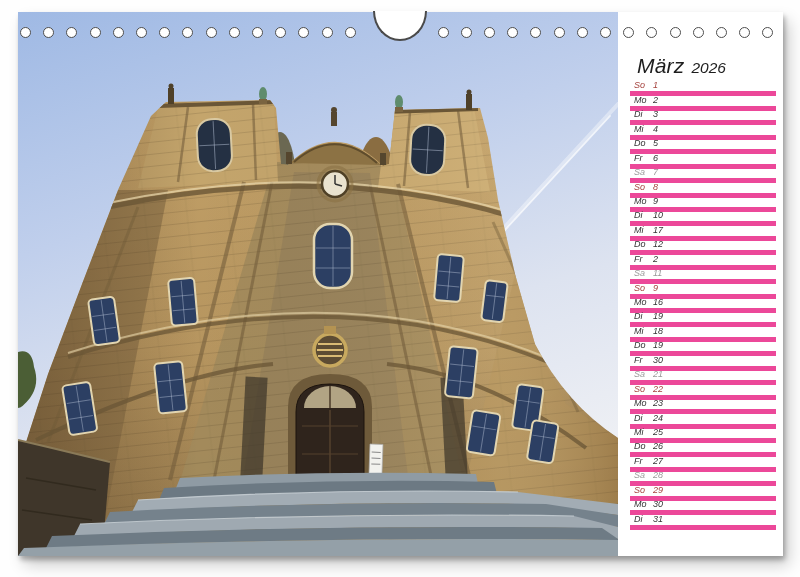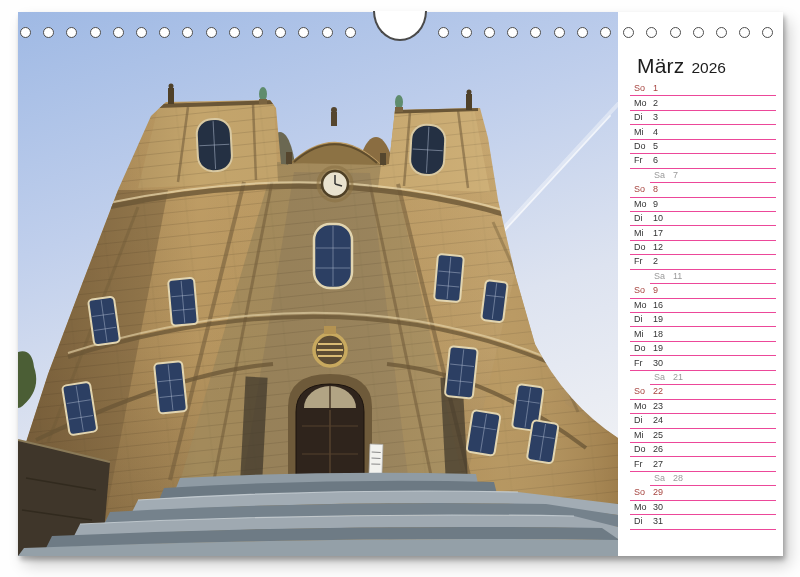--- a/index.html
+++ b/index.html
@@ -1,32 +1,32 @@
 <!DOCTYPE html>
 <html><head>
 <meta charset="utf-8">
 <style>
   html,body{margin:0;padding:0;width:800px;height:577px;background:#fefefe;overflow:hidden;
     font-family:"Liberation Sans", sans-serif;}
   .page{position:relative;width:800px;height:577px;}
   .sheet{position:absolute;left:18px;top:12px;width:765px;height:544px;background:#fff;
     border-radius:2px;
-    box-shadow:2px 4px 5px rgba(0,0,0,.28), 6px 9px 16px rgba(0,0,0,.20);}
+    box-shadow:2px 4px 5px rgba(0,0,0,.28), 6px 9px 16px rgba(0,0,0,.20);font-style:italic;}
   .photo{position:absolute;left:0;top:0;width:600px;height:544px;overflow:hidden;}
   .photo svg{display:block;}
   .panel{position:absolute;left:600px;top:0;width:165px;height:544px;background:#ffffff;}
   .title{position:absolute;left:19px;top:42px;white-space:nowrap;color:#1d1d1d;}
   .title .month{font-size:21px;letter-spacing:.2px;}
   .title .year{font-size:15.5px;margin-left:7px;}
   .days{position:absolute;left:12px;right:7px;top:70px;}
-  .day-row{box-sizing:border-box;height:14.45px;border-bottom:1px solid #ec4899;
-    display:flex;align-items:center;padding:0 0 1px 4px;font-size:9px;color:#333;}
+  .day-row{box-sizing:border-box;height:14.45px;border-bottom:5px solid #ec4899;
+    display:flex;align-items:flex-end;padding:0 0 1px 4px;font-size:9px;color:#333;}
   .day-row .abbr{width:19px;}
   .day-row .num{}
-  .day-row.sat{color:#9a9a9a;margin-left:20px;}
+  .day-row.sat{color:#9a9a9a;}
   .day-row.sun{color:#a6443f;}
   .holes{position:absolute;left:0;top:0;width:765px;height:30px;}
   .hole{position:absolute;top:15px;width:11px;height:11px;border-radius:50%;
     background:#fff;border:1.2px solid #4e4e4e;box-sizing:border-box;}
   .hanger{position:absolute;left:355px;top:-1px;width:54px;height:30px;background:#ffffff;
     border:2px solid #4a4a4a;border-top:none;box-sizing:border-box;
     border-radius:0 0 28px 28px / 0 0 31px 31px;}
 </style>
 </head>
 <body>

